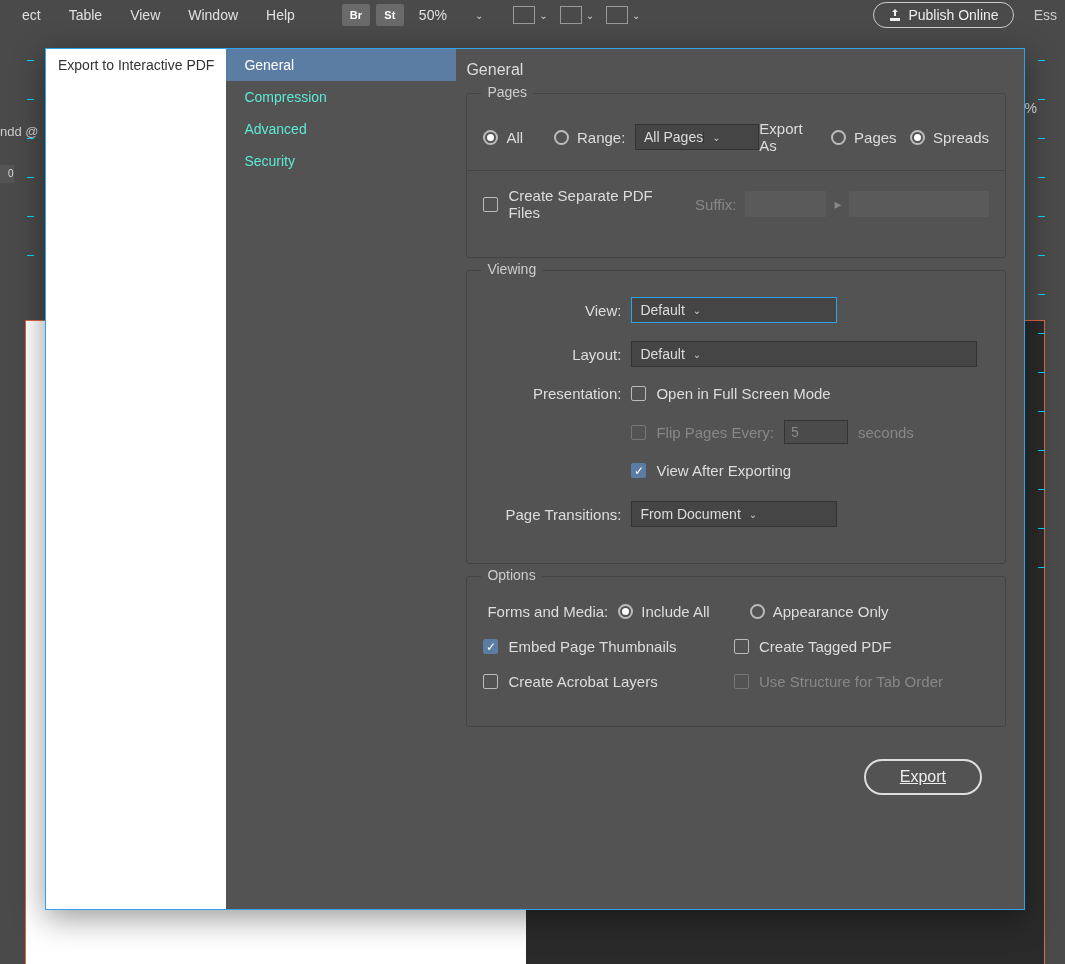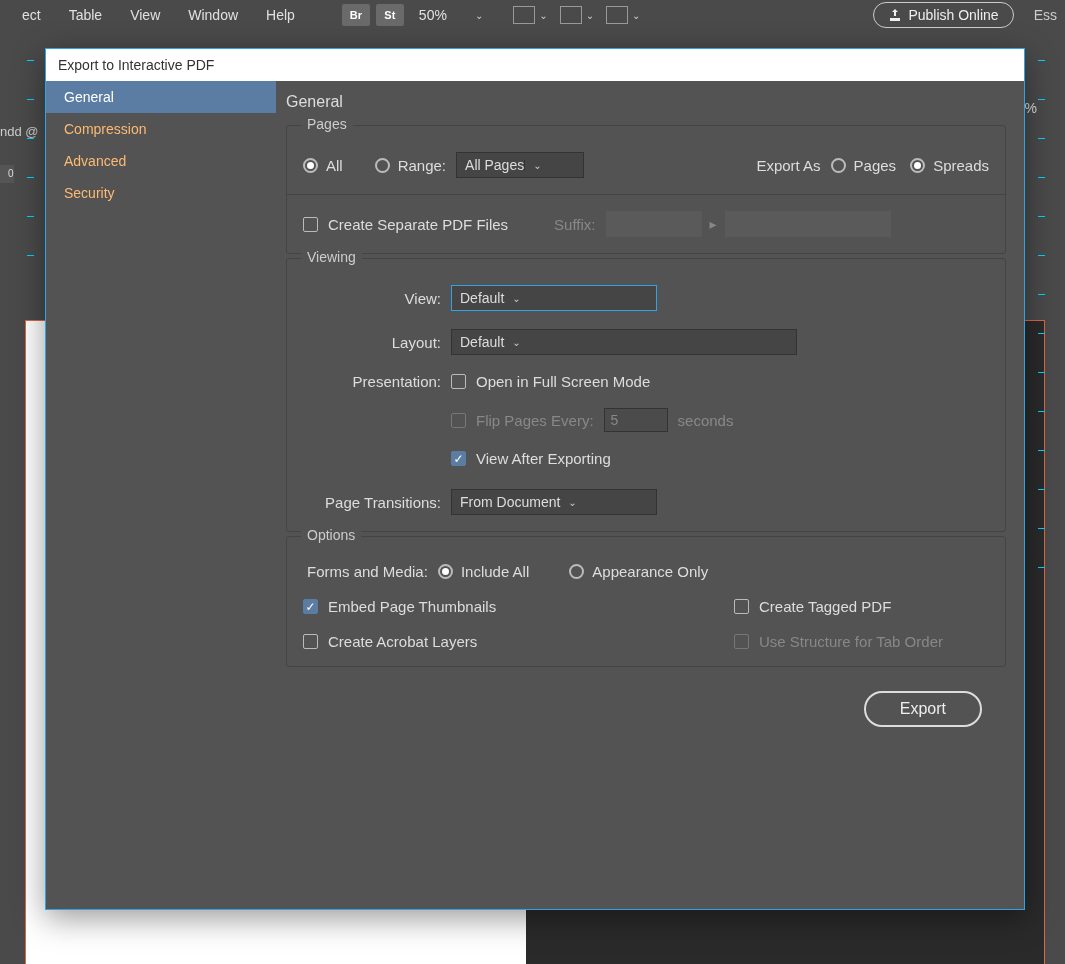--- a/index.html
+++ b/index.html
@@ -27,48 +27,48 @@
   .guideline { width:100%; height:1px; background:#00d5ff; margin-bottom:38px;}
 
   
   .dialog {
     position: absolute;
     left: 45px; top: 48px;
     width: 980px; height: 862px;
     background: #535353;
     border: 1px solid #2da3e8;
     box-shadow: 0 8px 30px rgba(0,0,0,.4);
-    display:flex; flex-direction:column;
+    display:flex; flex-direction:row;
   }
   .titlebar { background:#fff; color:#333; padding:8px 12px; font-size:14px; }
   .dbody { flex:1; display:flex; }
   .sidebar { width:230px; padding:0; }
-  .sitem { padding:8px 18px; color:#fdba74; font-size:14px; cursor:default; }
+  .sitem { padding:8px 18px; color:#5eead4; font-size:14px; cursor:default; }
   .sitem.active { background:#5b7da3; color:#fff; }
   .mainpane { flex:1; padding:12px 18px 0 10px; color:#ddd; }
   .mainpane h2 { font-size:16px; font-weight:normal; color:#ddd; margin-bottom:14px; margin-left:0;}
-  .fieldset { border:1px solid #444; border-radius:3px; padding:26px 16px 16px 16px; margin-bottom:4px; position:relative;}
+  .fieldset { border:1px solid #444; border-radius:3px; padding:26px 16px 36px 16px; margin-bottom:12px; position:relative;}
   .legend { position:absolute; top:-10px; left:14px; background:#535353; padding:0 6px; font-size:14px; color:#ccc;}
   .row { display:flex; align-items:center; font-size:15px; color:#ddd; }
   .row + .row { margin-top:18px; }
   .label-r { text-align:right; width:148px; padding-right:10px; color:#ddd;}
   .radio { width:15px; height:15px; border-radius:50%; border:2px solid #bbb; margin-right:8px; display:inline-flex; align-items:center; justify-content:center; flex:none;}
   .radio.checked::after { content:""; width:7px; height:7px; border-radius:50%; background:#fff;}
   .check { width:15px; height:15px; border:1px solid #bbb; margin-right:10px; border-radius:2px; display:inline-flex; align-items:center; justify-content:center; flex:none; }
   .check.checked { background:#5b7da3; border-color:#5b7da3;}
   .check.checked::after { content:"✓"; color:#fff; font-size:12px; line-height:1;}
   .check.disabled { border-color:#777;}
   .dd { background:#454545; border:1px solid #333; padding:4px 8px; display:inline-flex; align-items:center; justify-content:flex-start; color:#ddd; font-size:14px;}
   .dd .arr { border:1px solid #333; border-width:0 0 0 1px; padding-left:8px; font-size:10px; color:#ccc;}
   .dd.noarrborder .arr { border:none; }
   .txt { background:#454545; border:1px solid #333; padding:3px 6px; color:#ddd; font-size:14px; }
   .disabled-text { color:#888;}
   .hr { border-top:1px solid #444; margin:16px -16px;}
   .footer { padding:20px 24px 0 0; display:flex; justify-content:flex-end; gap:18px;}
-  .btn { border:1.5px solid #ddd; background:transparent; color:#eee; font-size:16px; padding:7px 34px; border-radius:22px;}
+  .btn { border:1.5px solid #ddd; background:transparent; color:#eee; font-size:16px; padding:7px 34px; border-radius:22px;text-decoration:underline;}
   .btn.primary { border-width:2.5px; font-weight:500;}
   .arrowicon { color:#888; font-size:14px; padding:0 8px;}
   .highlight-dd { border:1px solid #2da3e8;}
   .smallinput { width:64px;}
 </style>
 </head>
 <body>
 
 <div class="menubar">
   <span class="mitem">ect</span>

